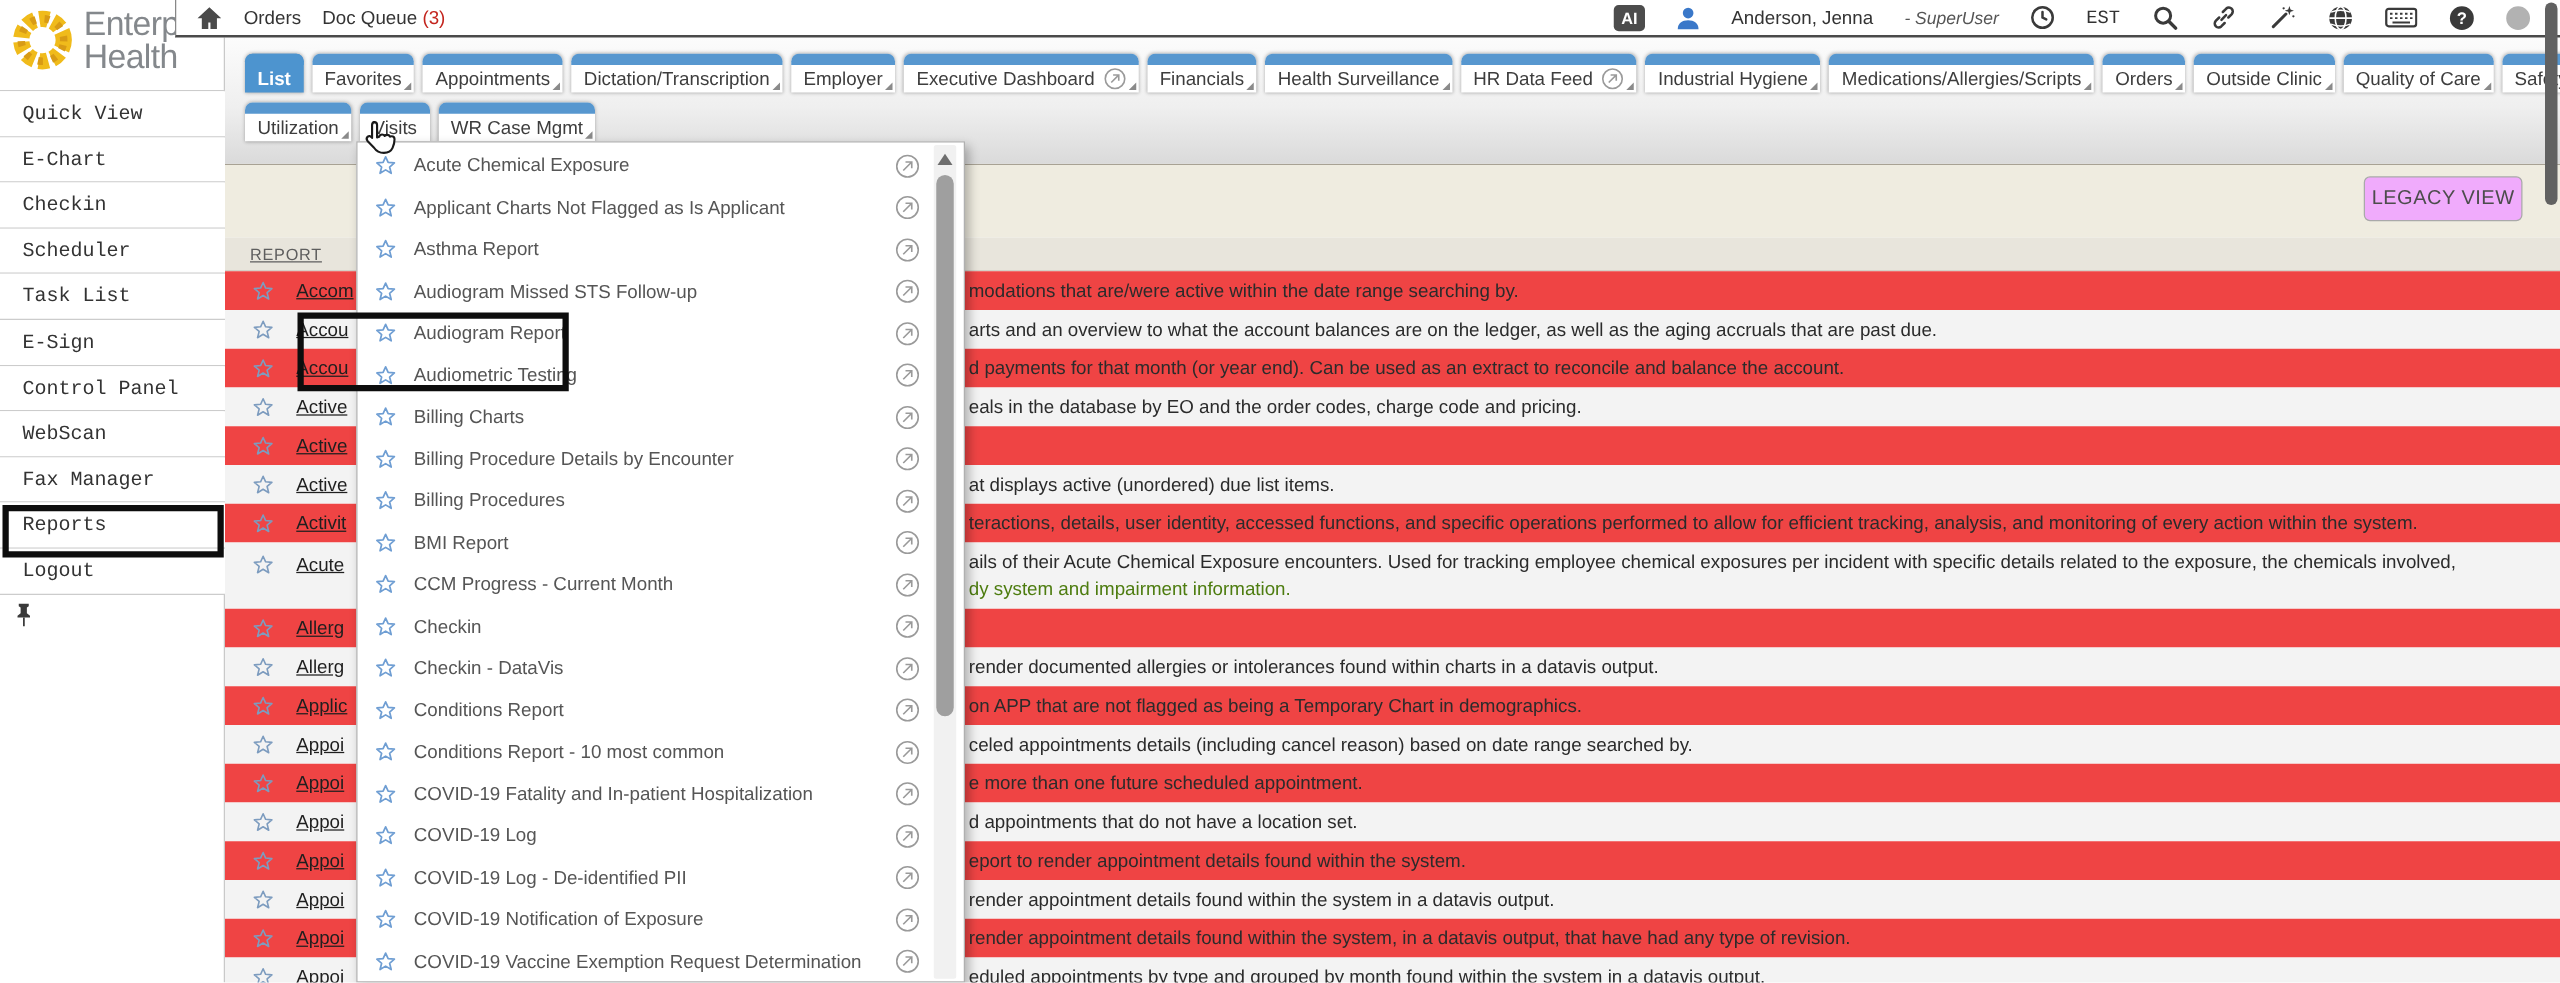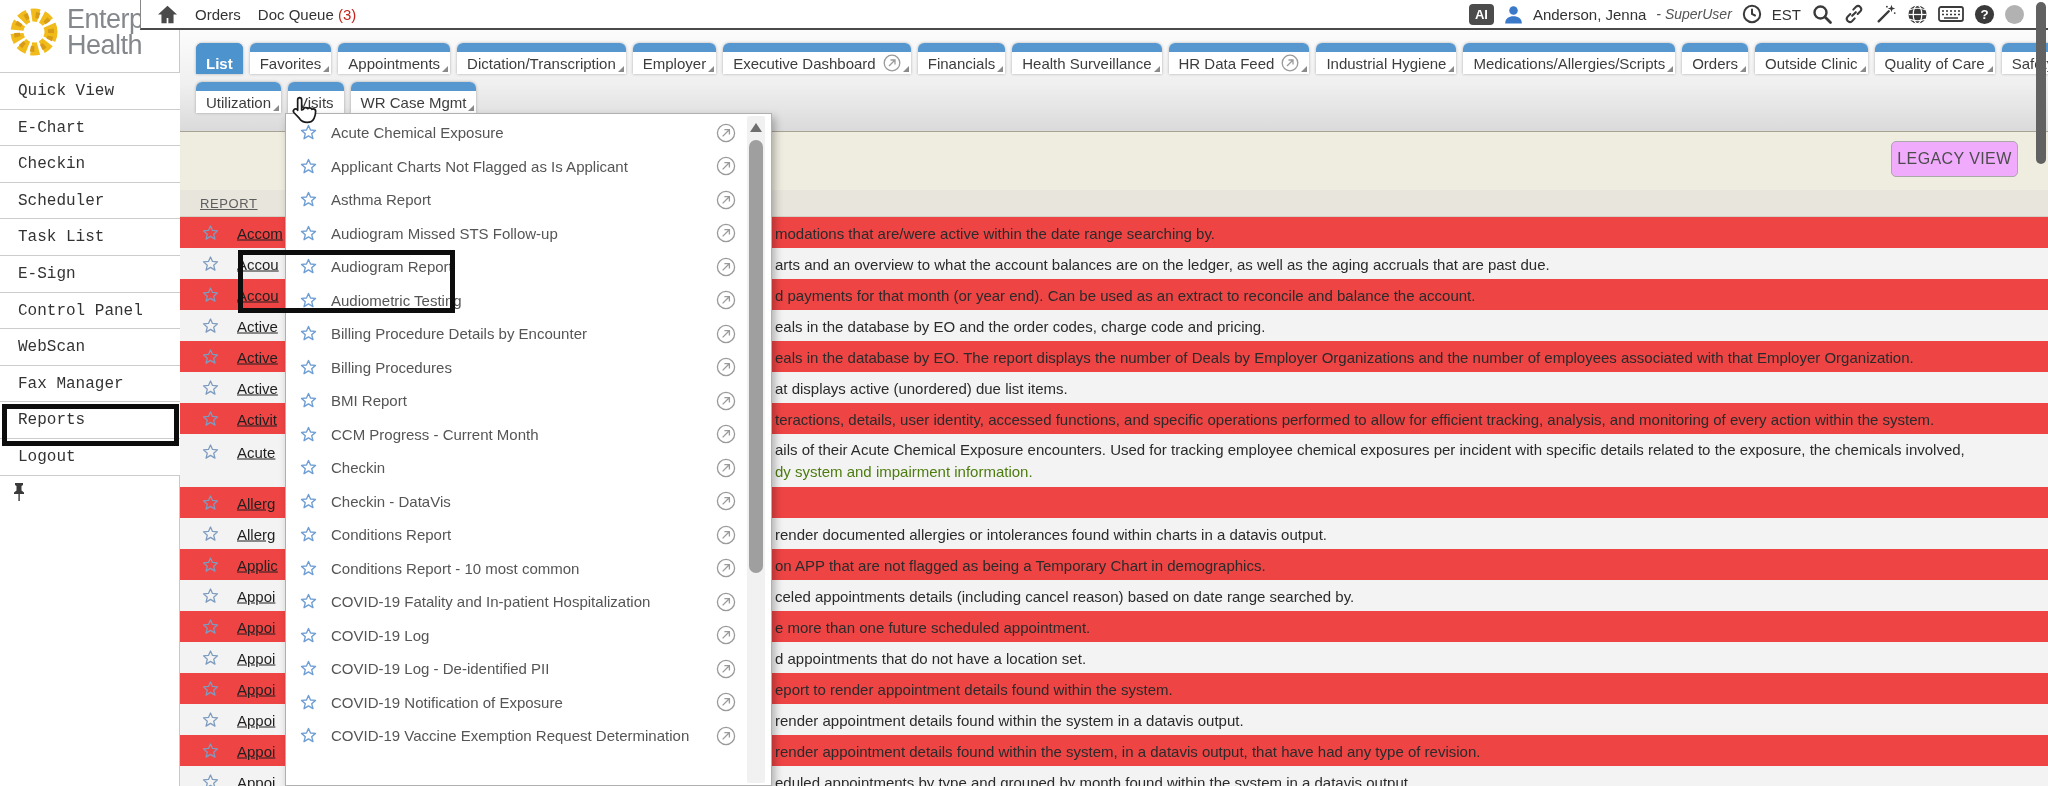--- a/index.html
+++ b/index.html
@@ -12,25 +12,25 @@
   .logo-text { color:#84888c; font-size:27px; line-height:26px; letter-spacing:-0.5px; }
   .menu { position:absolute; top:72px; left:0; width:180px; border-top:1px solid #ccc;font-family:Liberation Mono, monospace; }
   .menu-item { height:36.6px; line-height:36.6px; padding-left:18px; font-size:16px; color:#333; border-bottom:1px solid #ccc; background:#fff; cursor:pointer; }
   .pin-row { position:absolute; top:482px; left:12px; }
 
   
   .topbar { position:absolute; left:140px; top:0; width:1908px; height:30px; background:#fff; border-bottom:2px solid #4a4a4a; border-left:1px solid #888; display:flex; align-items:center; z-index:6; }
   .topbar-left { display:flex; align-items:center; gap:17px; padding-left:16px; font-size:15px; color:#333; }
   .tb-link { cursor:pointer; white-space:nowrap; }
   .dq-count { color:#c3241d; }
-  .topbar-right { margin-left:auto; display:flex; align-items:center; gap:10px; padding-right:24px; font-size:15px; color:#333;padding-left:34px; }
+  .topbar-right { margin-left:auto; display:flex; align-items:center; gap:25px; padding-right:24px; font-size:15px; color:#333;padding-left:34px; }
   .ai-badge { background:#4c4c4c; color:#fff; font-weight:bold; font-size:13px; border-radius:4px; padding:3px 6px; cursor:pointer; }
   .user-name { color:#333; white-space:nowrap; cursor:pointer; }
   .user-role { color:#555; font-style:italic; font-size:14px; white-space:nowrap; }
-  .tz { font-size:15px; color:#333; }
+  .tz { font-size:15px; color:#333;font-family:Liberation Mono, monospace; }
   .tb-icon { display:flex; align-items:center; cursor:pointer; }
   .presence-dot { width:19px; height:19px; border-radius:50%; background:#b2b2b2; }
 
   .page-scrollbar { position:absolute; right:2px; top:2px; width:10px; height:162px; background:#616161; border-radius:5px; z-index:30; }
 
   
   .tabstrip { position:absolute; left:180px; top:30px; width:1868px; height:101px; background:linear-gradient(180deg,#fcfcfc 0%,#efefef 55%,#dadada 100%); z-index:3; }
   .tabrow { position:absolute; display:flex; gap:7px; }
   .row1 { left:16px; top:13px; }
   .row2 { left:16px; top:52px; }
@@ -322,21 +322,20 @@
 
     </div>
 
     <div class="trow">
       <span class="row-star">
         <svg width="17" height="17" viewBox="0 0 16 16">
           <path d="M8 1.4 L9.9 5.6 14.6 6 11 9.1 12.2 13.8 8 11.2 3.8 13.8 5 9.1 1.4 6 6.1 5.6 Z" fill="none" stroke="#7d9cbf" stroke-width="1.2" stroke-linejoin="round"></path>
         </svg>
       </span>
       <span class="row-name">Active</span>
-      <span class="row-desc">eals in the database by EO. The report displays the number of Deals by Employer Organizations and the number of employees associated with that Employer Organization.</span>
 
     </div>
 
     <div class="trow">
       <span class="row-star">
         <svg width="17" height="17" viewBox="0 0 16 16">
           <path d="M8 1.4 L9.9 5.6 14.6 6 11 9.1 12.2 13.8 8 11.2 3.8 13.8 5 9.1 1.4 6 6.1 5.6 Z" fill="none" stroke="#7d9cbf" stroke-width="1.2" stroke-linejoin="round"></path>
         </svg>
       </span>
       <span class="row-name">Active</span>
@@ -562,20 +561,34 @@
         </span>
         <span class="dd-label">Audiometric Testing</span>
         <span class="dd-ext">
           <svg width="20" height="20" viewBox="0 0 20 20">
             <circle cx="10" cy="10" r="8.6" fill="none" stroke="#9a9a9a" stroke-width="1.3"></circle>
             <path d="M6.6 13.4 L13 7 M8.4 6.6 h5 v5" fill="none" stroke="#9a9a9a" stroke-width="1.3"></path>
           </svg>
         </span>
       </div>
 
+      <div class="dd-item">
+        <span class="dd-star">
+          <svg width="17" height="17" viewBox="0 0 16 16">
+            <path d="M8 1.4 L9.9 5.6 14.6 6 11 9.1 12.2 13.8 8 11.2 3.8 13.8 5 9.1 1.4 6 6.1 5.6 Z" fill="none" stroke="#6f9ed3" stroke-width="1.3" stroke-linejoin="round"></path>
+          </svg>
+        </span>
+        <span class="dd-label">Billing Charts</span>
+        <span class="dd-ext">
+          <svg width="20" height="20" viewBox="0 0 20 20">
+            <circle cx="10" cy="10" r="8.6" fill="none" stroke="#9a9a9a" stroke-width="1.3"></circle>
+            <path d="M6.6 13.4 L13 7 M8.4 6.6 h5 v5" fill="none" stroke="#9a9a9a" stroke-width="1.3"></path>
+          </svg>
+        </span>
+      </div>
 
       <div class="dd-item">
         <span class="dd-star">
           <svg width="17" height="17" viewBox="0 0 16 16">
             <path d="M8 1.4 L9.9 5.6 14.6 6 11 9.1 12.2 13.8 8 11.2 3.8 13.8 5 9.1 1.4 6 6.1 5.6 Z" fill="none" stroke="#6f9ed3" stroke-width="1.3" stroke-linejoin="round"></path>
           </svg>
         </span>
         <span class="dd-label">Billing Procedure Details by Encounter</span>
         <span class="dd-ext">
           <svg width="20" height="20" viewBox="0 0 20 20">

